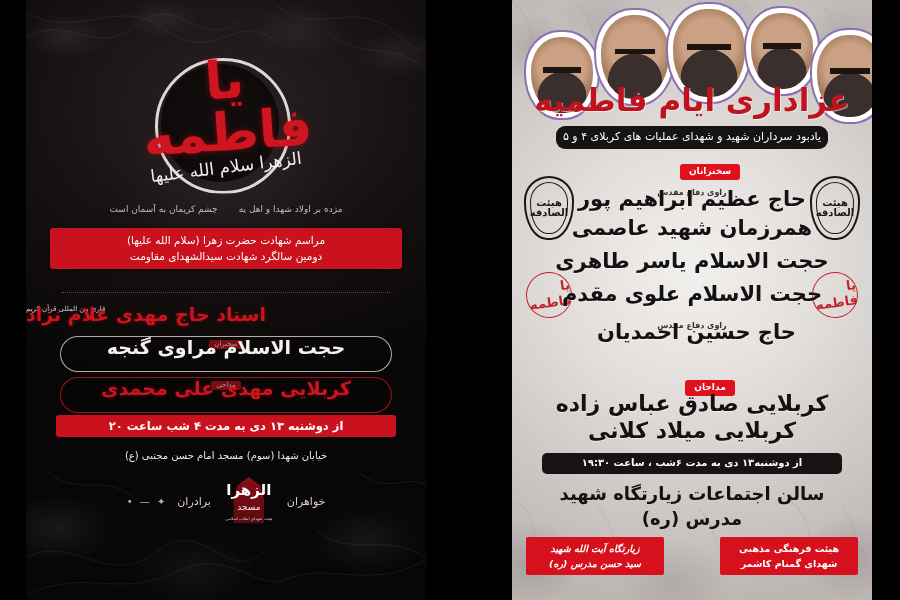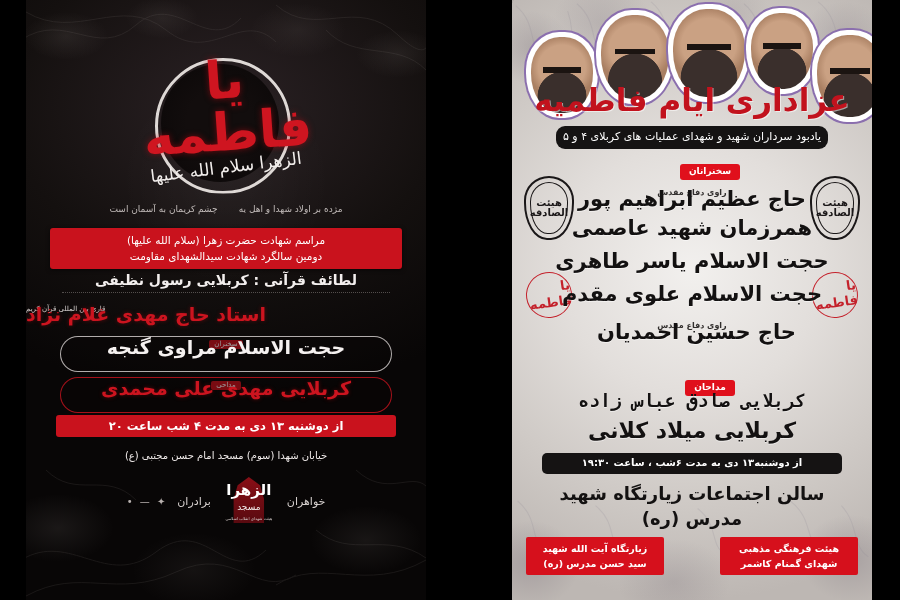--- a/index.html
+++ b/index.html
@@ -278,21 +278,20 @@
     <div class="lft-hadith">
       <span>مژده بر اولاد شهدا و اهل یه</span>
       <span>چشم کریمان به آسمان است</span>
     </div>
 
     <div class="red-band">
       <div>مراسم شهادت حضرت زهرا (سلام الله علیها)</div>
       <div>دومین سالگرد شهادت سیدالشهدای مقاومت</div>
     </div>
 
-    <div class="lft-quran">لطائف قرآنی : کربلایی رسول نظیفی</div>
     <div class="divider-dotted"></div>
 
     <div class="name-row" style="top:296px;">
       <span class="mini-label">قاری بین المللی قرآن کریم</span>
     </div>
     <div class="name-row" style="top:304px;">
       <span class="name-red">استاد حاج مهدی غلام نژاد</span>
     </div>
 
     <div class="chip-center" style="top:331px;">
@@ -405,32 +404,32 @@
       <span class="r-minilabel">راوی دفاع مقدس</span>
     </div>
     <div class="r-row" style="top:321px;padding-left:9px;">
       <span class="r-name">حاج حسین احمدیان</span>
     </div>
 
     <div class="chip-center" style="top:375px;">
       <span class="chip-red">مداحان</span>
     </div>
     <div class="r-row" style="top:392px;">
-      <span class="r-name" style="font-size:18px;font-family:Liberation Mono, monospace;">کربلایی صادق عباس زاده</span>
+      <span class="r-name" style="font-size:22px;">کربلایی صادق عباس زاده</span>
     </div>
     <div class="r-row" style="top:419px;">
       <span class="r-name" style="font-size:22px;">کربلایی میلاد کلانی</span>
     </div>
 
     <div class="r-datebar" style="top:453px;">از دوشنبه۱۳ دی به مدت ۶شب ، ساعت ۱۹:۳۰</div>
     <div class="r-venue" style="top:481px;">سالن اجتماعات زیارتگاه شهید مدرس (ره)</div>
 
     <div class="r-footbox" style="right:14px;top:537px;width:122px;">
       <div>هیئت فرهنگی مذهبی</div>
       <div>شهدای گمنام کاشمر</div>
     </div>
-    <div class="r-footbox" style="left:14px;top:537px;width:122px;">
+    <div class="r-footbox" style="left:14px;top:537px;width:122px;font-style:italic;">
       <div>زیارتگاه آیت الله شهید</div>
       <div>سید حسن مدرس (ره)</div>
     </div>
   </div>
 
 </div>
 
 </body></html>

